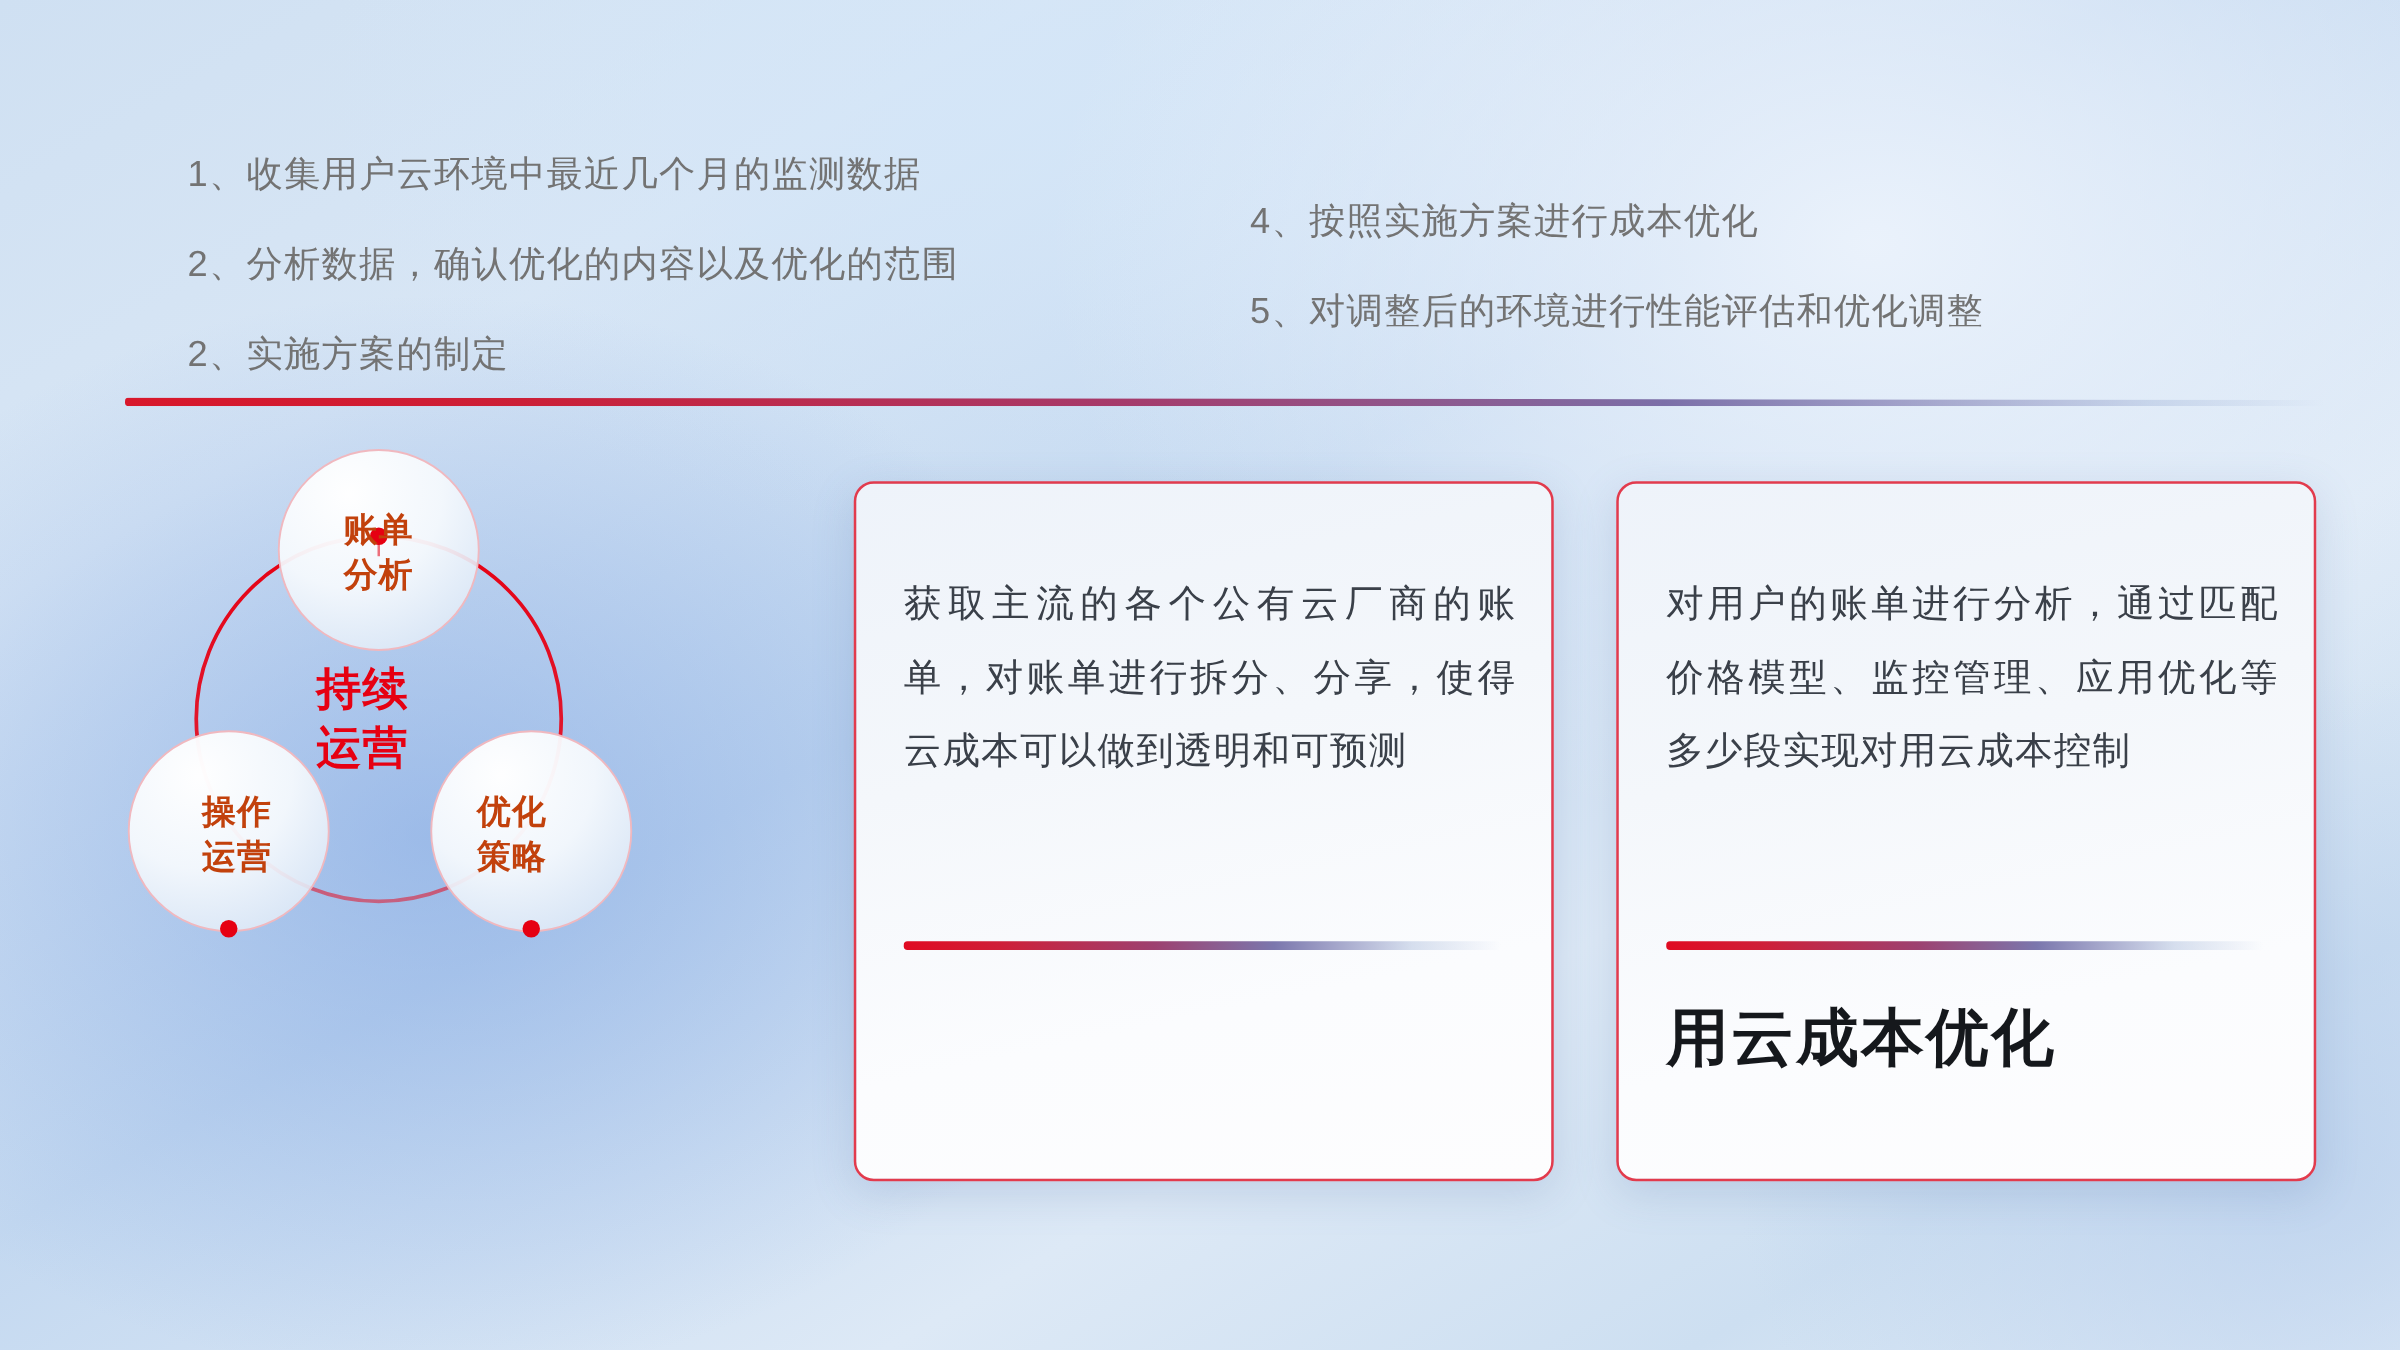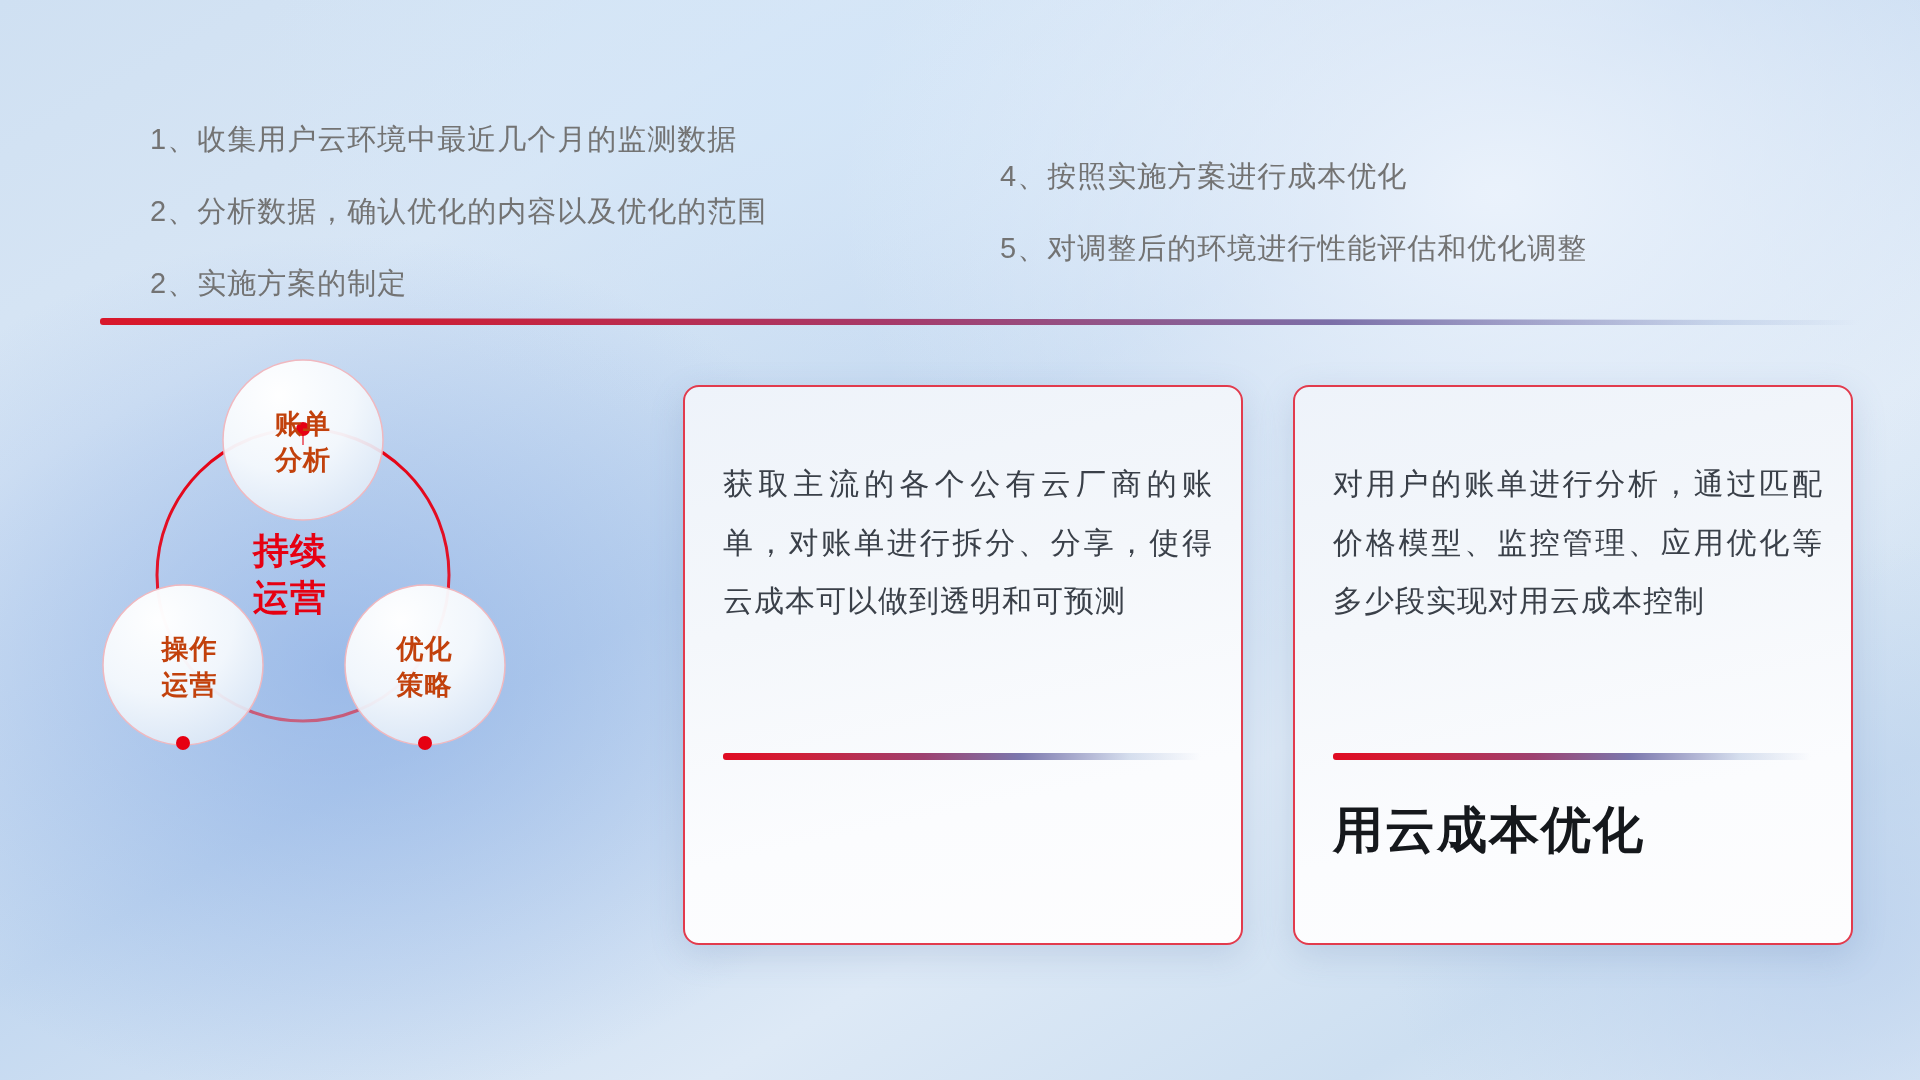--- a/index.html
+++ b/index.html
@@ -119,21 +119,21 @@
     <div class="node-label" style="left:128px; top:62px; width:160px;">
       <div>账单</div>
       <div>分析</div>
     </div>
 
     <div class="node-label" style="left:12px; top:287px; width:165px;">
       <div>操作</div>
       <div>运营</div>
     </div>
 
-    <div class="node-label" style="left:263px; top:287px; width:133px;">
+    <div class="node-label" style="left:248px; top:287px; width:133px;">
       <div>优化</div>
       <div>策略</div>
     </div>
   </div>
 
   <div class="card" id="card-1">
     <div class="card-body">获取主流的各个公有云厂商的账单，对账单进行拆分、分享，使得云成本可以做到透明和可预测</div>
     <div class="card-rule"></div>
   </div>
 

